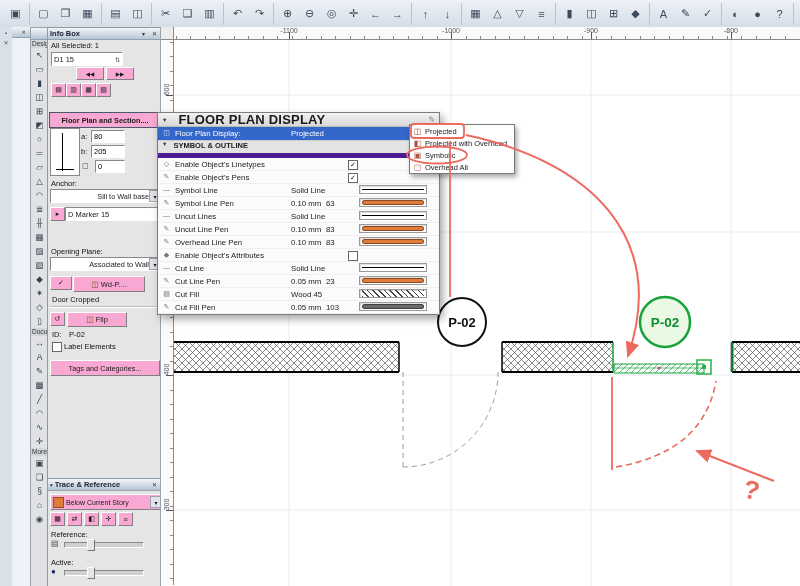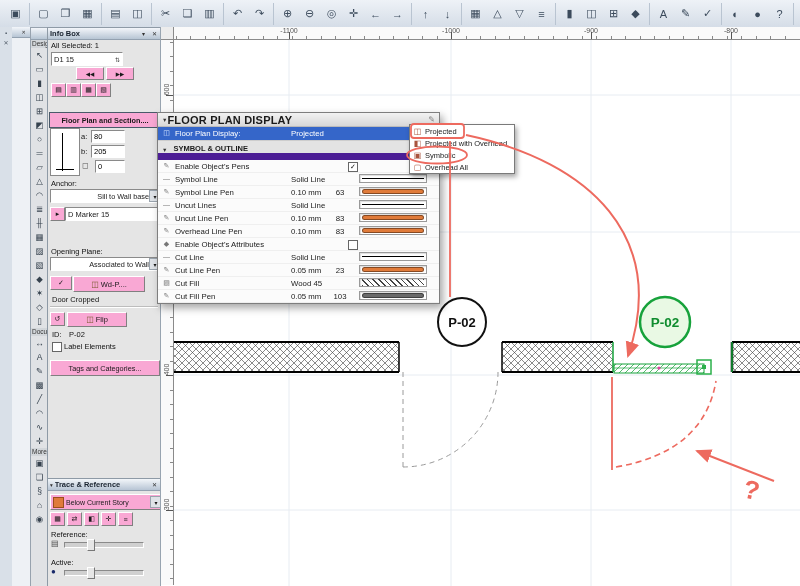--- a/index.html
+++ b/index.html
@@ -80,34 +80,34 @@
   .tickv.major{height:7px;background:#555}
   .tickh{position:absolute;right:0;height:1px;width:3px;background:#888}
   .tickh.major{width:7px;background:#555}
   .rnum{position:absolute;top:0;transform:translateX(-50%);font-size:7px;color:#555;white-space:nowrap}
   .rnum-v{position:absolute;left:-5px;width:20px;text-align:center;transform:rotate(-90deg) translateX(4px);font-size:7px;color:#555}
 
   
   #fp-panel{position:absolute;left:157px;top:112px;width:281px;background:#f6f6f6;border:1px solid #7e7e7e;
             box-shadow:3px 4px 8px rgba(0,0,0,.35);z-index:20}
   #fp-header{height:13px;background:linear-gradient(#f2f2f2,#d8d8d8);display:flex;align-items:center;border-bottom:1px solid #bbb}
-  #fp-title{font-size:11px;font-weight:bold;margin-left:0;letter-spacing:.2px}
+  #fp-title{font-size:13px;font-weight:bold;margin-left:11px;letter-spacing:.2px}
   .fp-tri{font-size:5.5px;margin-left:4px;color:#333}
   .fp-hicon{margin-left:auto;margin-right:4px;font-size:8px;color:#888}
   #fp-bluerow{position:relative;height:13px;background:#3566c9}
   #fp-bluerow .fp-label,#fp-bluerow .fp-value{color:#fff}
   .fp-dd{position:absolute;right:3px;top:1px;width:11px;height:11px;background:#e8e8e8;border:1px solid;border-color:#fff #777 #777 #fff;
          font-size:6px;display:flex;align-items:center;justify-content:center;color:#222}
-  .fp-sec{height:12px;background:#e3e3e3;border-top:1px solid #cdcdcd;border-bottom:7px solid #4c1d95;display:flex;align-items:flex-end}
+  .fp-sec{height:12px;background:#e3e3e3;border-top:1px solid #cdcdcd;border-bottom:5px solid #4c1d95;display:flex;align-items:flex-start}
   .fp-sec-label{font-size:7.5px;font-weight:bold;margin-left:6px}
   .fp-row{position:relative;height:12px;background:#fbfbfb;border-bottom:1px solid #efefef}
   .fp-ricon{position:absolute;left:3px;top:2px;width:11px;text-align:center;font-size:7px;color:#777}
   .fp-label{position:absolute;left:17px;top:2px;font-size:7.8px;white-space:nowrap}
   .fp-value{position:absol ute;position:absolute;left:133px;top:2px;font-size:7.8px;white-space:nowrap}
-  .fp-pen{position:absolute;left:168px;width:28px;top:2px;font-size:7.8px;text-align:center}
+  .fp-pen{position:absolute;left:168px;width:28px;top:2px;font-size:7.8px;text-align:left}
   .fp-swatch{position:absolute;left:201px;top:1px;width:68px;height:9px;background:#fff;border:1px solid #999;
              box-shadow:inset 1px 1px 1px #ddd;display:flex;align-items:center;padding:0 2px;box-sizing:border-box}
   .sw{display:block;width:100%}
   .sw-solid{height:1px;background:#000}
   .sw-dashed{height:1px;background:repeating-linear-gradient(90deg,#000 0 4px,transparent 4px 8px)}
   .sw-pen{height:5px;border-radius:3px;border:1px solid rgba(0,0,0,.4);box-sizing:border-box}
   .sw-fill{height:7px;background:repeating-linear-gradient(45deg,#444 0 1px,transparent 1px 4px)}
   .sw-penhatch{height:5px;border-radius:3px;border:1px solid #888;box-sizing:border-box;
                background:repeating-linear-gradient(45deg,#bbb 0 1px,#fff 1px 3px)}
   .fp-check{position:absolute;left:190px;top:2px;width:8px;height:8px;background:#fff;border:1px solid #666;
@@ -510,20 +510,25 @@
     <span class="fp-label">Floor Plan Display:</span>
     <span class="fp-value">Projected</span>
     <span class="fp-dd">▾</span>
   </div>
   <div id="fp-rows">
       <div class="fp-sec">
         <span class="fp-tri">▼</span>
         <span class="fp-sec-label">SYMBOL &amp; OUTLINE</span>
       </div>
       <div class="fp-row">
+        <span class="fp-ricon">◇</span>
+        <span class="fp-label">Enable Object's Linetypes</span>
+        <span class="fp-check on">✓</span>
+      </div>
+      <div class="fp-row">
         <span class="fp-ricon">✎</span>
         <span class="fp-label">Enable Object's Pens</span>
         <span class="fp-check on">✓</span>
       </div>
       <div class="fp-row">
         <span class="fp-ricon">—</span>
         <span class="fp-label">Symbol Line</span>
         <span class="fp-value">Solid Line</span>
         <span class="fp-swatch">
           <span class="sw sw-solid"></span>

